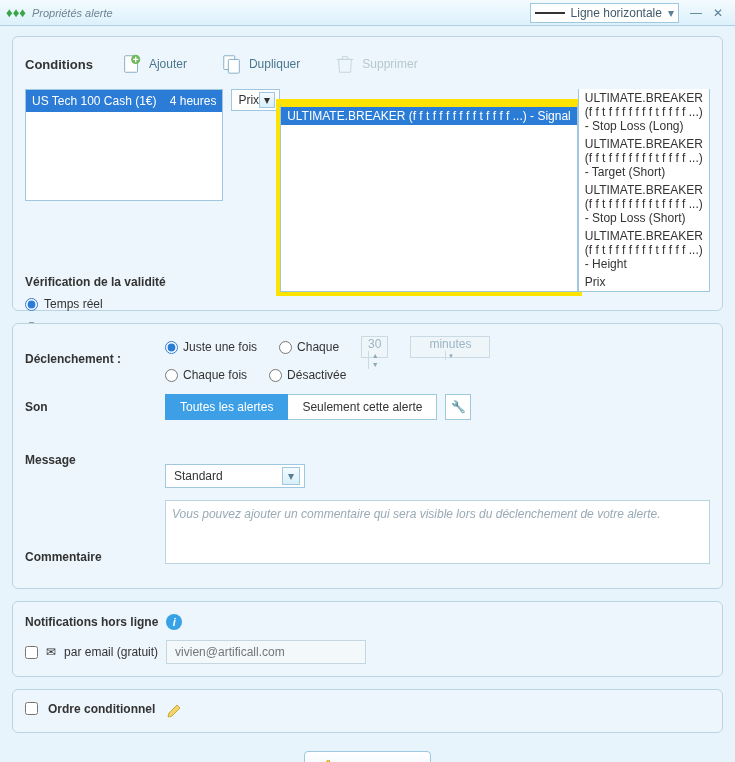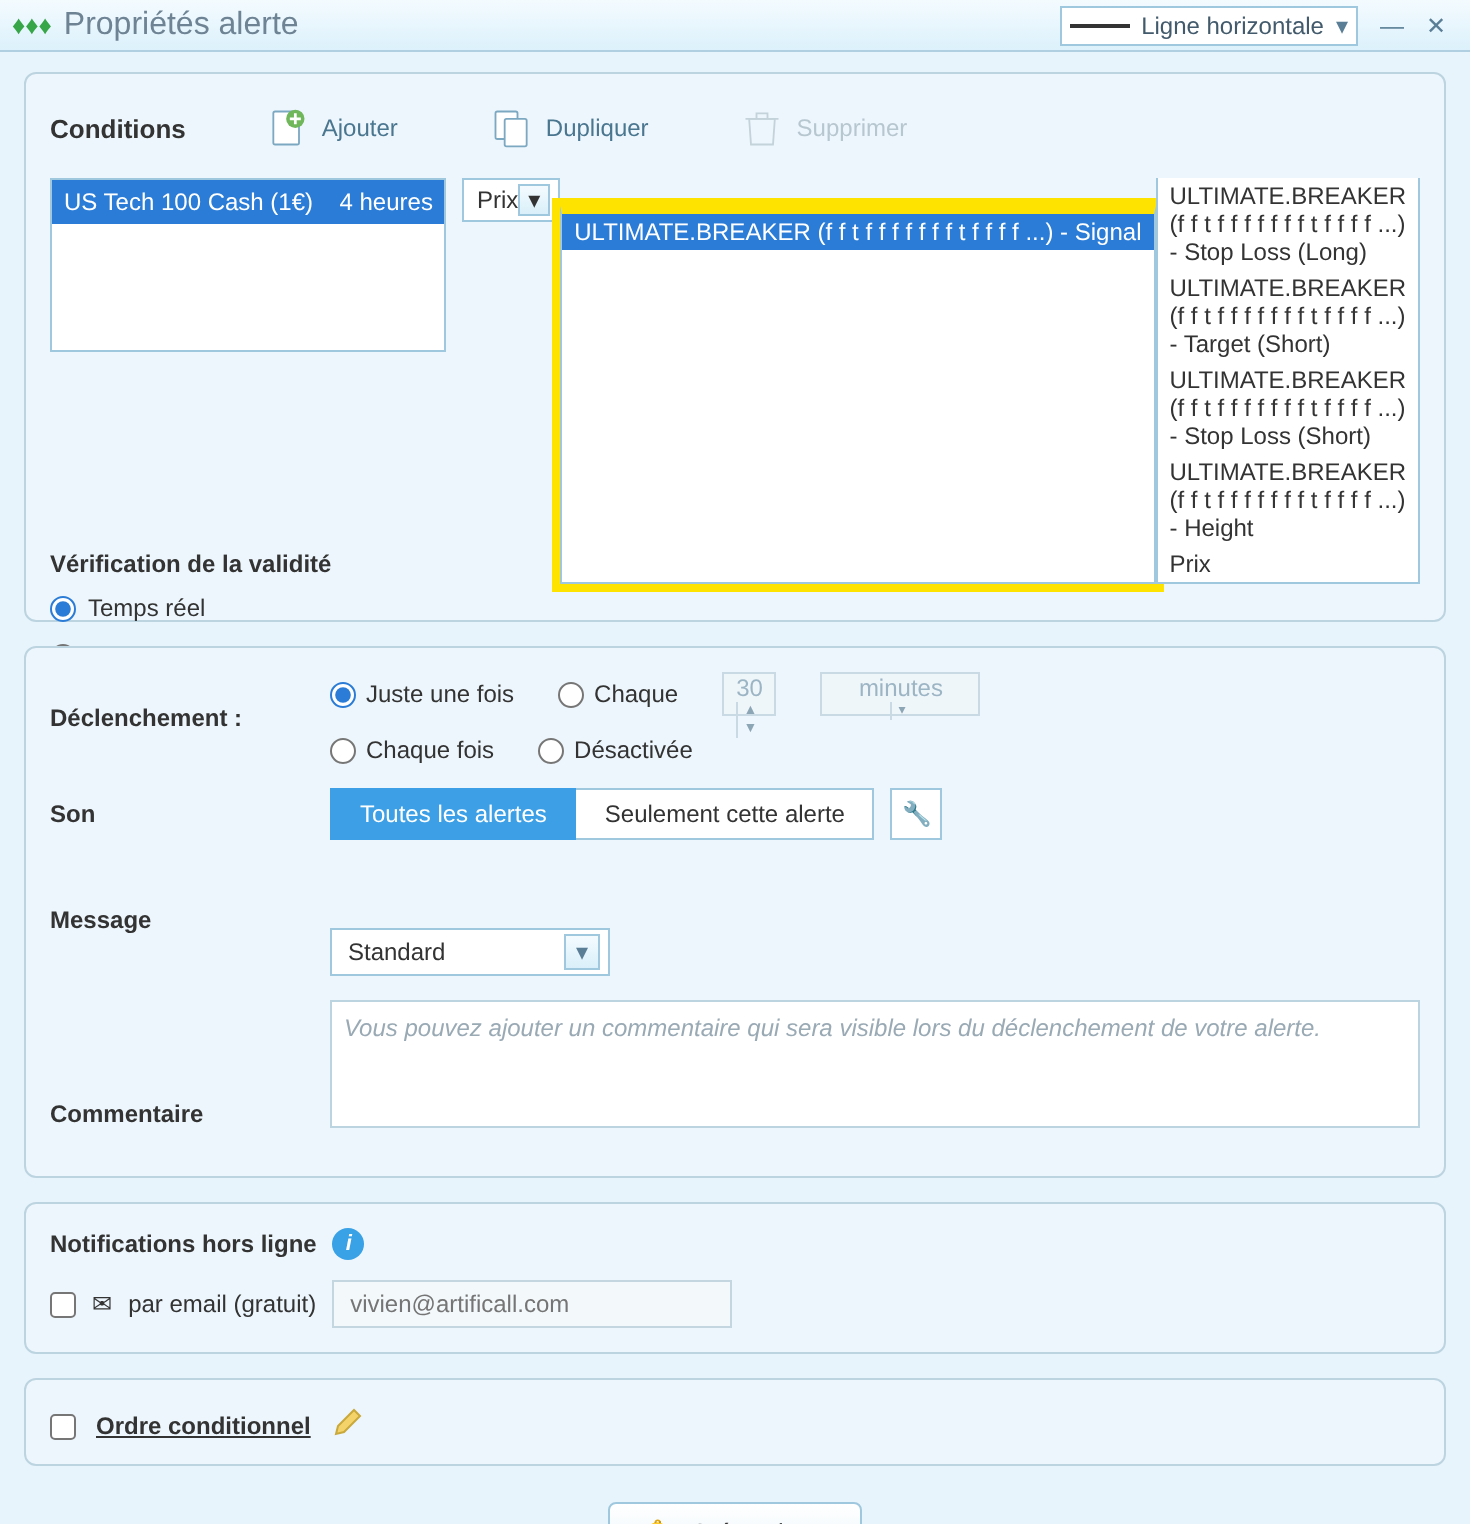--- a/index.html
+++ b/index.html
@@ -18,21 +18,21 @@
     border-bottom: 1px solid #b0cfe0;
     display: flex;
     align-items: center;
     padding: 0 6px;
   }
   .titlebar .app-icon {
     color: #37a648;
     font-size: 13px;
     margin-right: 6px;
   }
-  .titlebar .title { color: #6e8494; font-size: 16px; }
+  .titlebar .title { color: #6e8494; font-size: 11px; font-style: italic; }
   .titlebar .spacer { flex: 1; }
   .line-selector {
     display: flex; align-items: center;
     border: 1px solid #9fc8de; background: #fff;
     height: 20px; padding: 0 4px; margin-right: 6px;
     color: #425a6b;
   }
   .line-selector .dash { display:inline-block; width:30px; height:2px; background:#333; margin-right:6px; }
   .line-selector .chev { margin-left:6px; color:#5a7e95; }
   .win-btn {
@@ -45,36 +45,36 @@
   .panel {
     border: 1px solid #bcd4e0;
     background: #edf6fc;
     border-radius: 6px;
     padding: 12px;
     margin-bottom: 12px;
     position: relative;
   }
 
   .conditions-header {
-    display:flex; align-items:center; gap: 34px;
+    display:flex; align-items:center; gap: 22px;
     margin-bottom: 10px;
   }
   .conditions-header .label { font-weight:bold; color:#333; font-size:13px; }
   .toolbar-btn {
     display:flex; align-items:center; gap:6px;
     color:#4a7690; cursor:pointer; padding:4px 6px;
   }
   .toolbar-btn.disabled { color:#b7c7d0; cursor:default; }
   .toolbar-btn svg { width:22px; height:22px; }
 
   .cond-row { display:flex; gap:8px; align-items:flex-start; }
 
   .instrument-list {
     width: 246px;
-    height: 87px;
+    height: 112px;
     border: 1px solid #9fc8de;
     background:#fff;
     overflow:hidden;
   }
   .instrument-list .item {
     background:#2b7cd6;
     color:#fff;
     padding:4px 6px;
     display:flex; justify-content:space-between;
     font-size:12px;
@@ -181,21 +181,21 @@
     display:inline-flex; width:16px; height:16px; border-radius:50%;
     background:#39a1e6; color:#fff; align-items:center; justify-content:center;
     font-size:11px; font-weight:bold; font-style:italic;
   }
   .email-row { display:flex; align-items:center; gap:8px; }
   .email-row input[type=text] {
     border:1px solid #c4d6e0; background:#f3f8fb; color:#a4b5bf; padding:4px 8px; width:200px;
     font-size:12px;
   }
 
-  .order-panel .order-row { display:flex; align-items:flex-end; gap:10px;text-decoration:underline; }
+  .order-panel .order-row { display:flex; align-items:flex-start; gap:10px; }
   .pencil {
     width:18px; height:18px; display:inline-flex; align-items:center; justify-content:center;
   }
 
   .create-row { text-align:center; padding: 6px 0 12px; }
   .create-btn {
     border:1px solid #9fc8de; background:linear-gradient(#fff,#e9f4fa);
     padding:7px 16px; border-radius:4px; font-size:13px;
     display:inline-flex; align-items:center; gap:8px; color:#333; cursor:pointer;
   }

